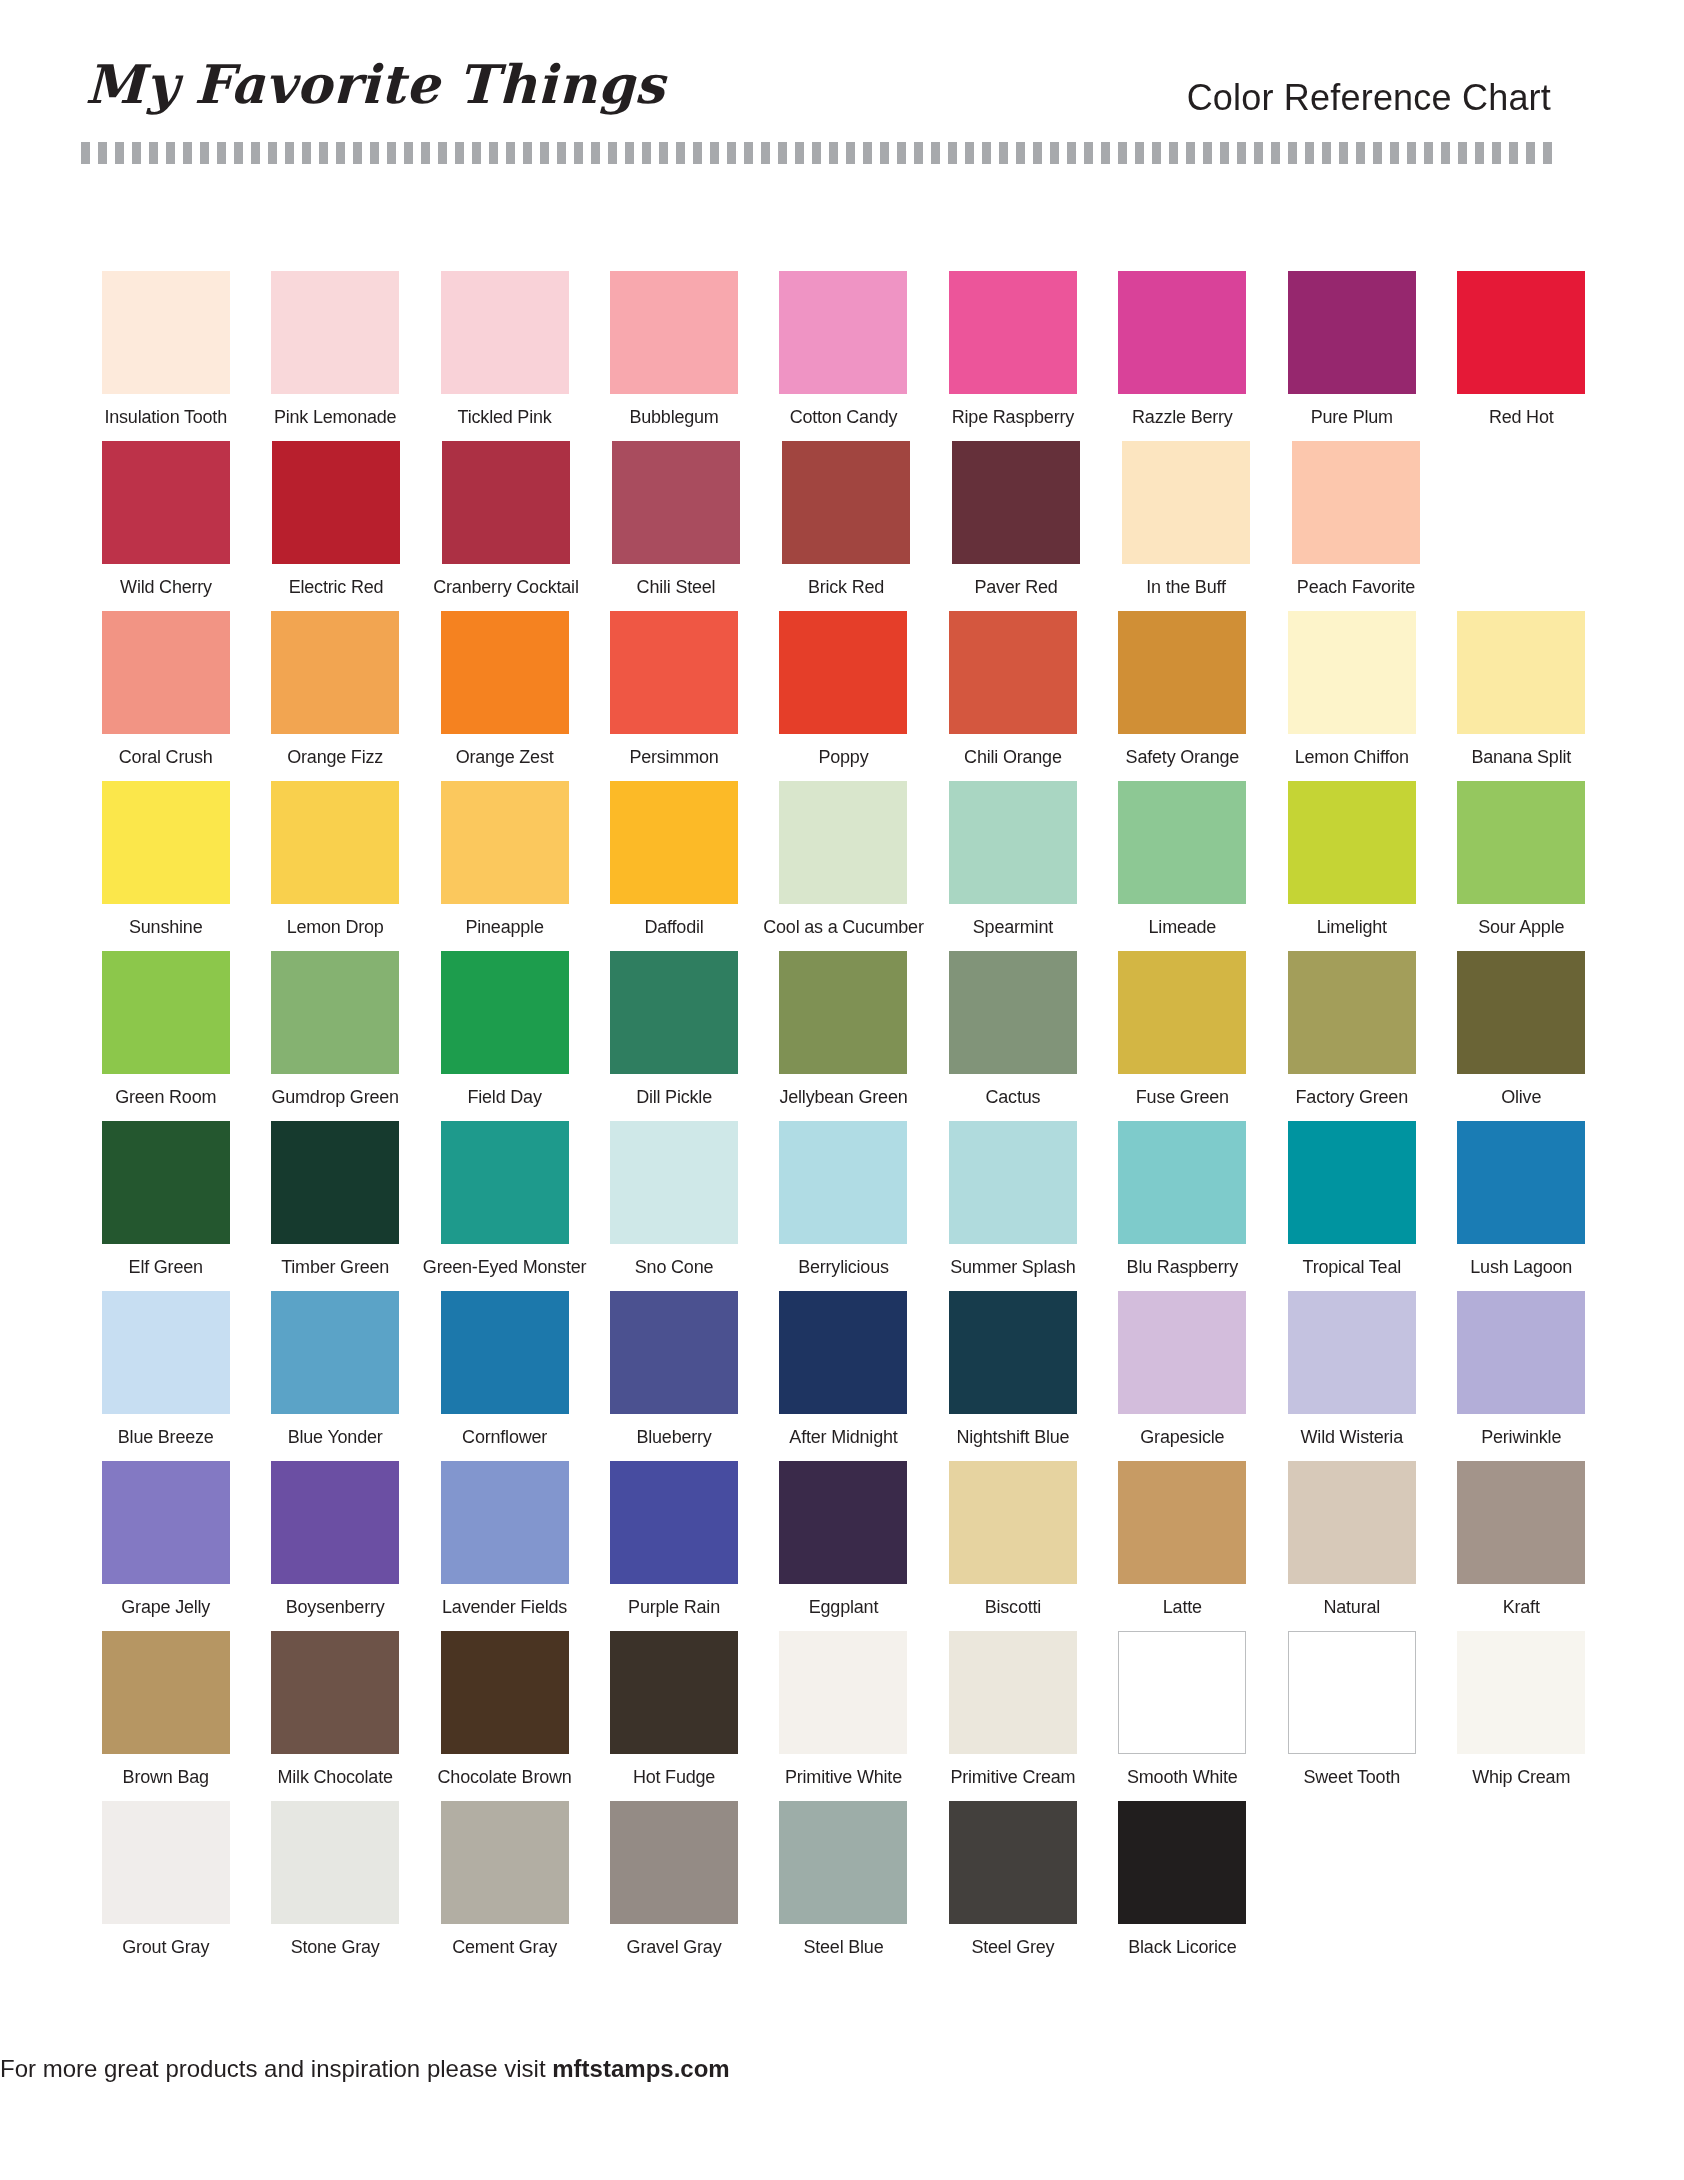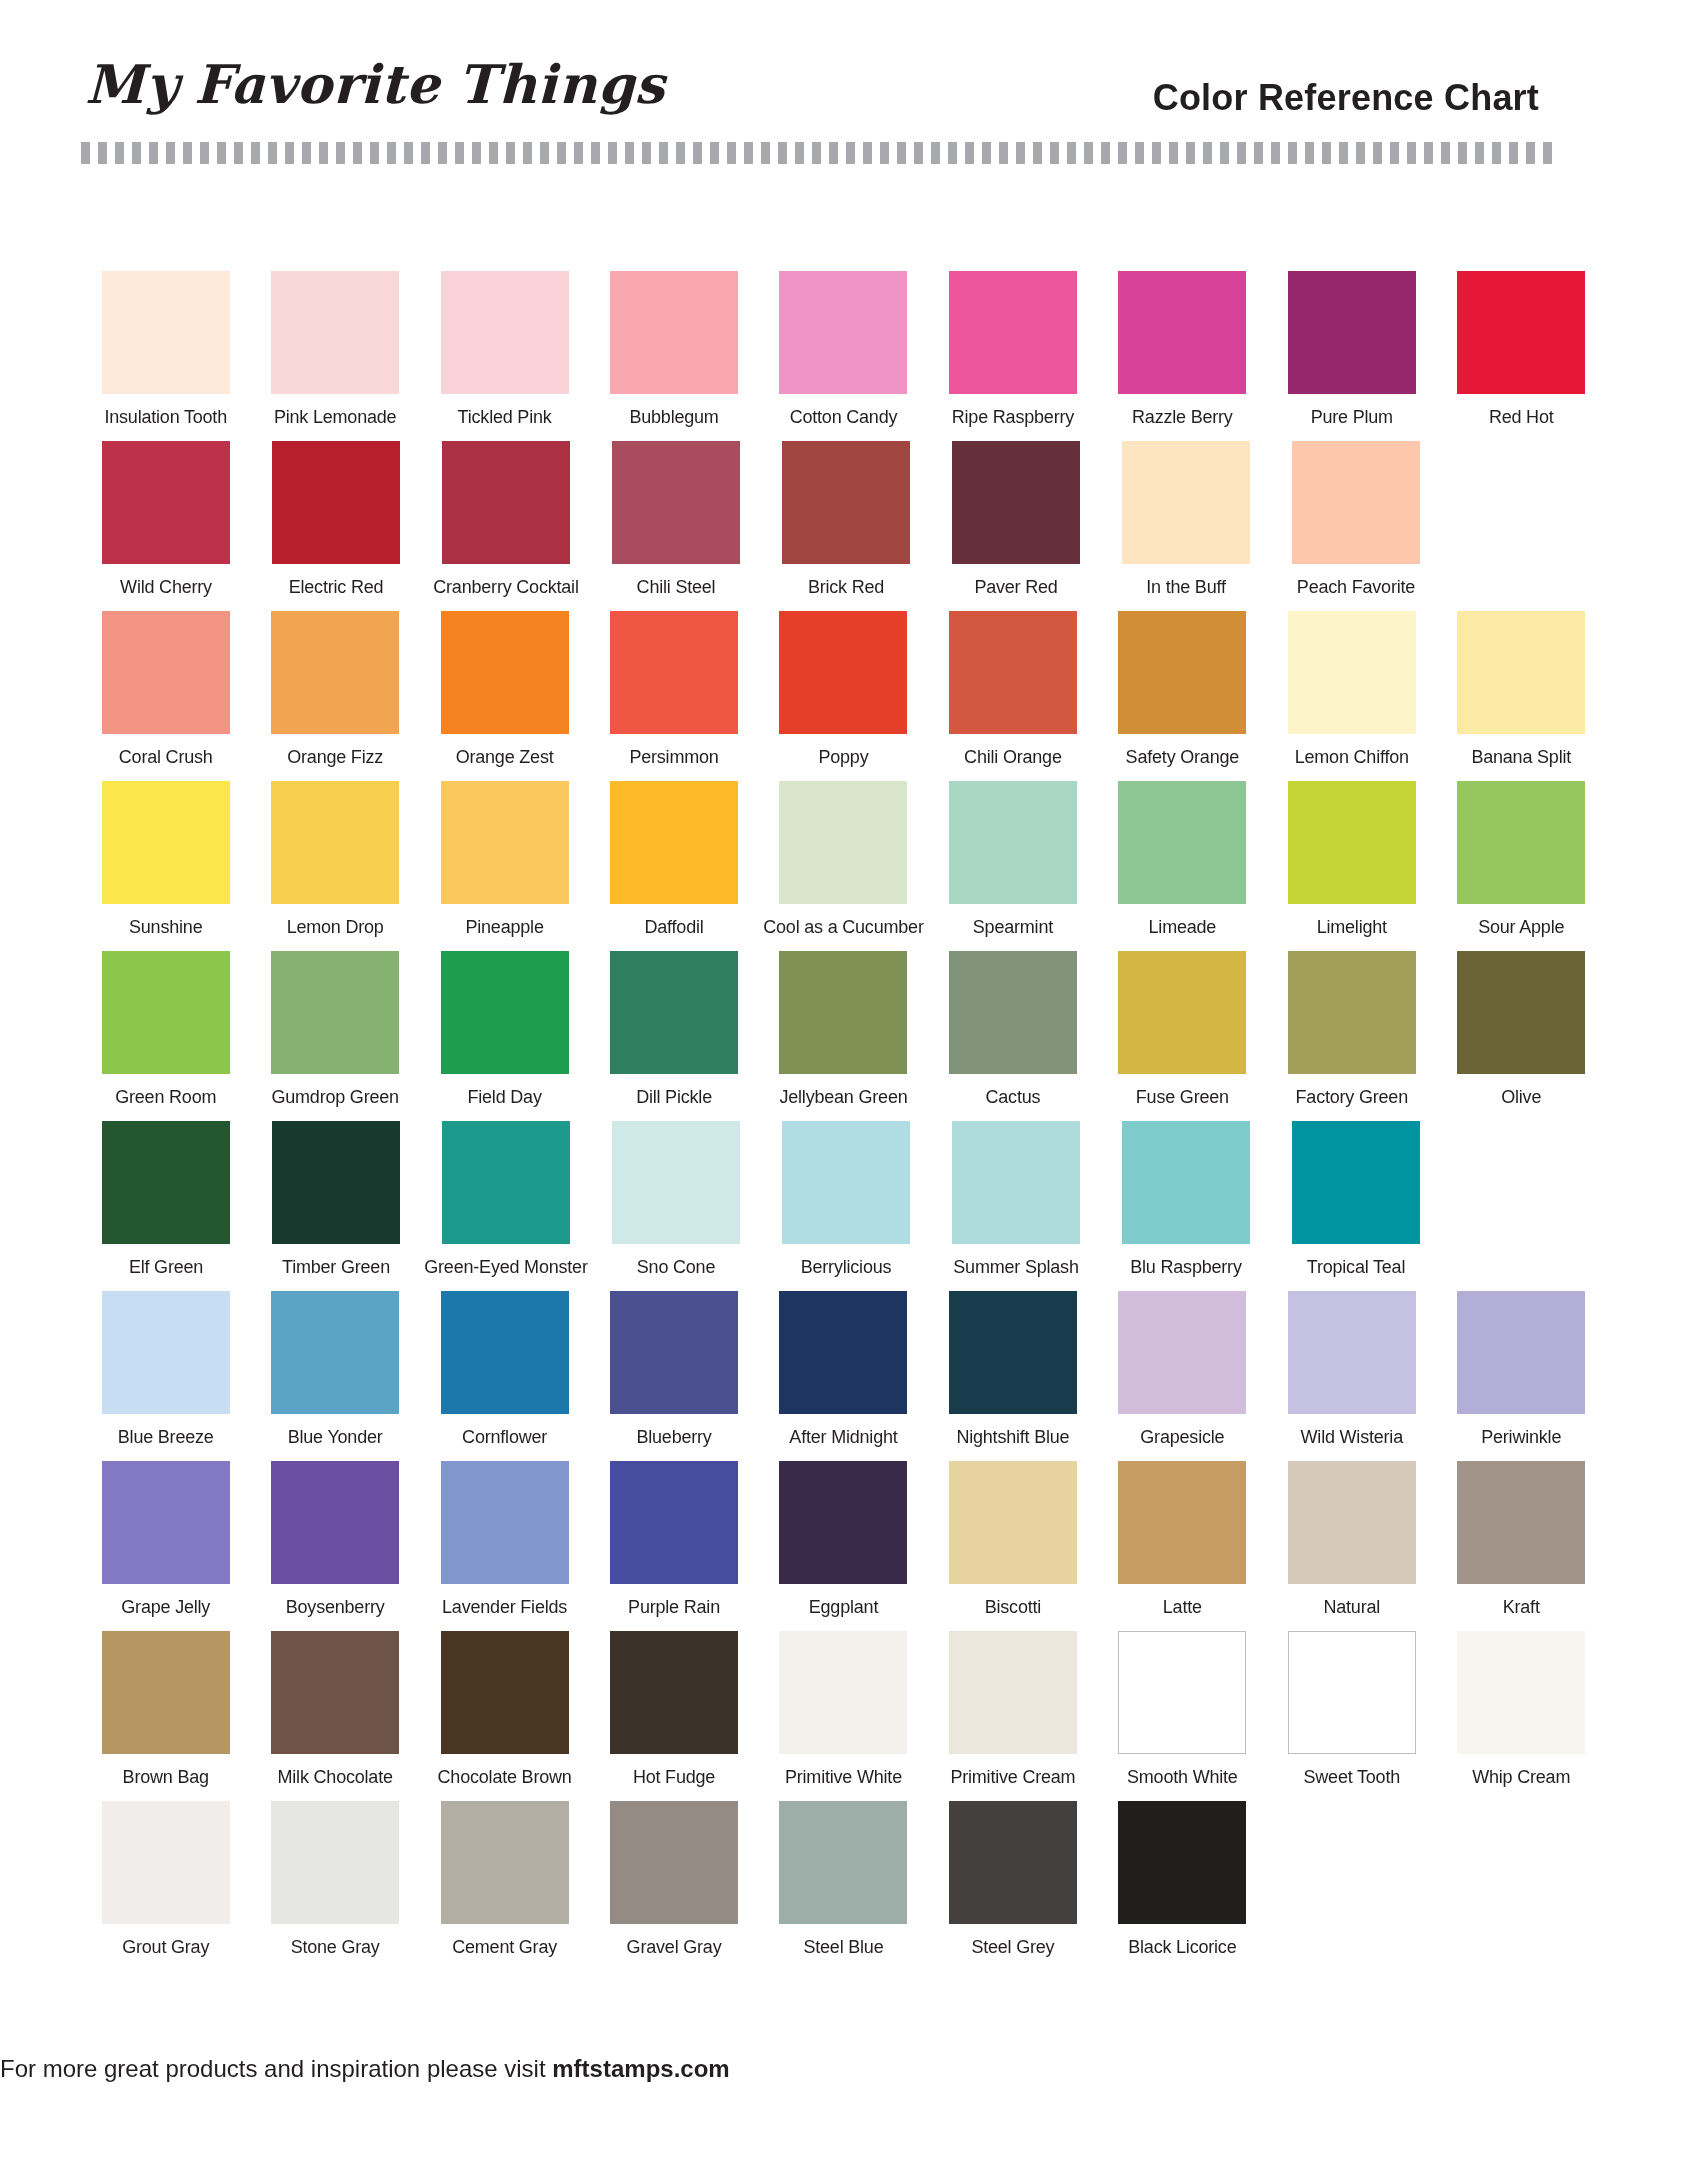--- a/index.html
+++ b/index.html
@@ -38,24 +38,24 @@
     font-style: italic;
     font-weight: bold;
     font-size: 53px;
     letter-spacing: 0.4px;
     color: #231f20;
     white-space: nowrap;
     transform: skewX(-4deg);
   }
   .chart-title {
     position: absolute;
-    right: 16px;
+    right: 4px;
     top: 24px;
     font-family: "Liberation Sans", sans-serif;
-    font-weight: 700;
+    font-weight: 400;
     font-size: 36px;
     color: #231f20;
     letter-spacing: 0.2px;
     white-space: nowrap;
   }
   .tick-rule {
     position: absolute;
     left: 0px;
     top: 89px;
     width: 1474px;
@@ -348,20 +348,24 @@
           <div class="cell-label">Summer Splash</div>
         </div>
         <div class="cell">
           <div class="swatch" style="background: rgb(126, 203, 203);"></div>
           <div class="cell-label">Blu Raspberry</div>
         </div>
         <div class="cell">
           <div class="swatch" style="background: rgb(0, 148, 160);"></div>
           <div class="cell-label">Tropical Teal</div>
         </div>
+        <div class="cell">
+          <div class="swatch" style="background: rgb(26, 124, 180);"></div>
+          <div class="cell-label">Lush Lagoon</div>
+        </div>
       </div>
       <div class="row">
         <div class="cell">
           <div class="swatch" style="background: rgb(199, 222, 242);"></div>
           <div class="cell-label">Blue Breeze</div>
         </div>
         <div class="cell">
           <div class="swatch" style="background: rgb(91, 163, 199);"></div>
           <div class="cell-label">Blue Yonder</div>
         </div>

